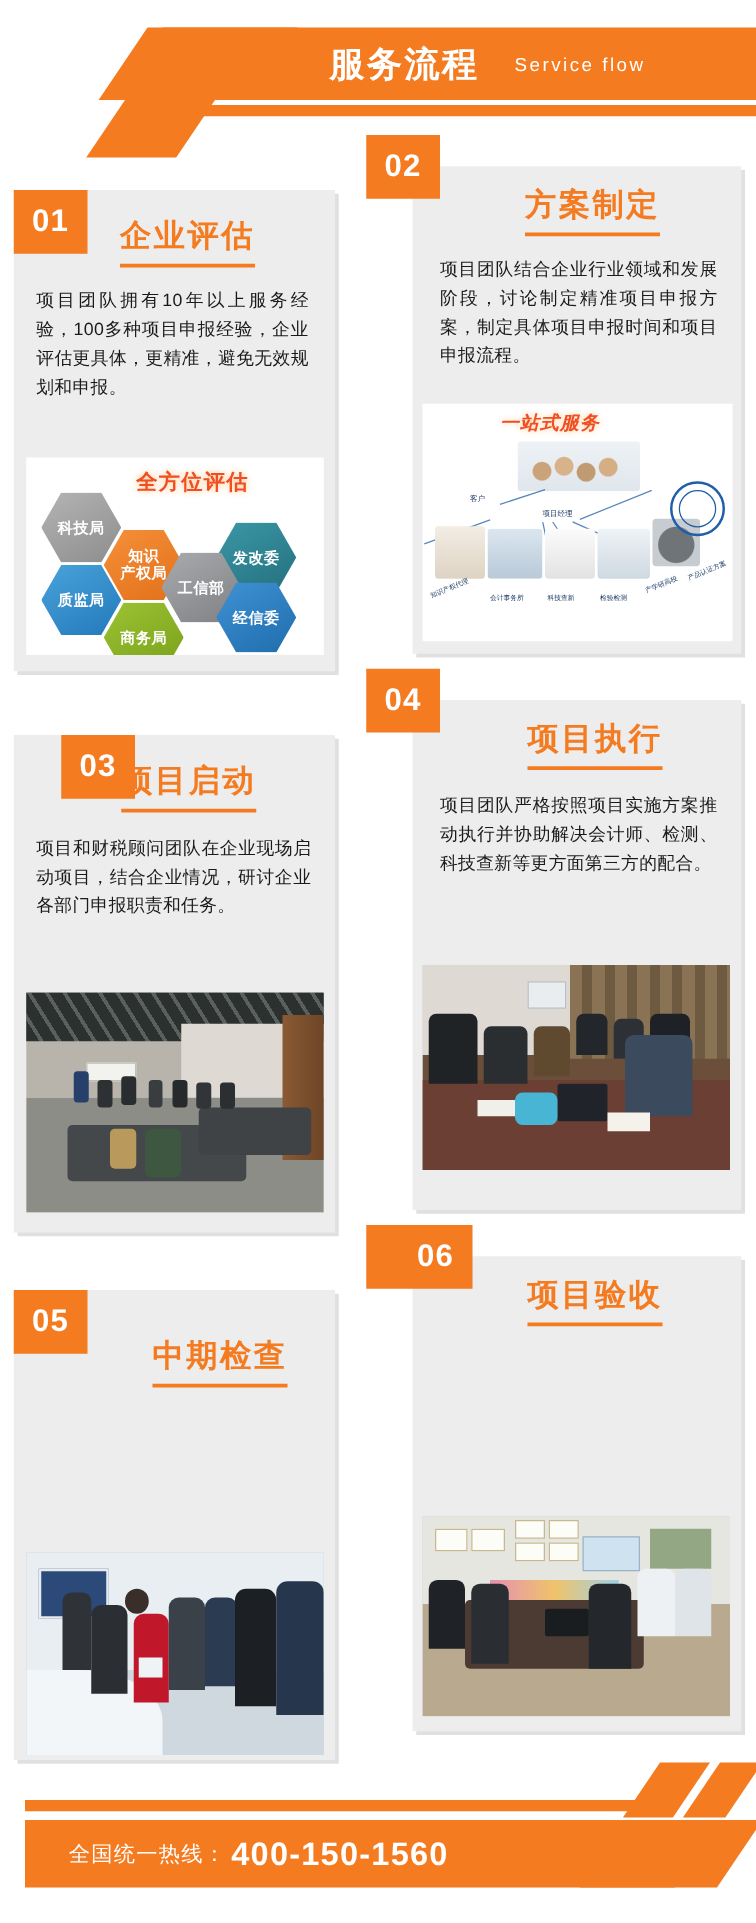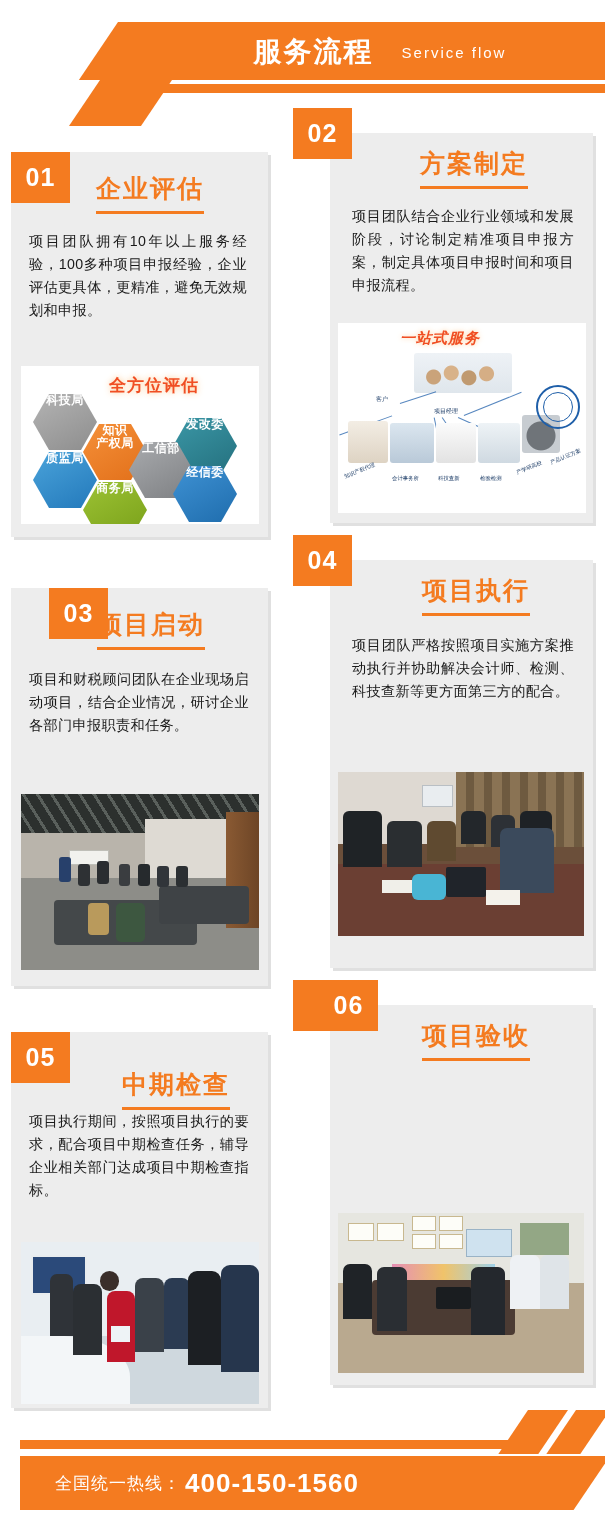--- a/index.html
+++ b/index.html
@@ -25,21 +25,21 @@
   .hdr-chev2{
     position:absolute;left:100px;top:80px;width:72px;height:46px;
     background:#F47B20;
     transform:skewX(-34deg);transform-origin:left top;
   }
   .hdr-stripe{
     position:absolute;left:160px;top:84px;width:445px;height:9px;
     background:#F47B20;
   }
   .hdr-title{
-    position:absolute;left:170px;top:26px;width:420px;height:52px;
+    position:absolute;left:180px;top:26px;width:420px;height:52px;
     display:flex;align-items:center;justify-content:center;gap:28px;
     color:#ffffff;white-space:nowrap;
   }
   .hdr-cn{font-size:28px;font-weight:bold;letter-spacing:2px;}
   .hdr-en{font-size:15px;letter-spacing:2px;font-weight:normal;}
 
   
   .card{position:absolute;background:#EDEDED;box-shadow:3px 3px 0 rgba(0,0,0,0.12);}
   .card.left{left:11px;width:257px;}
   .card.right{left:330px;width:263px;}
@@ -68,21 +68,21 @@
   
   .hexwrap{position:absolute;background:#ffffff;overflow:hidden;}
   .hexttl{
     position:absolute;font-size:17px;font-weight:bold;color:#F04E23;
     letter-spacing:1px;white-space:nowrap;
     text-shadow:0 0 6px rgba(255,190,120,.9);
   }
   .hex{
     position:absolute;width:64px;height:56px;
     clip-path:polygon(25% 0,75% 0,100% 50%,75% 100%,25% 100%,0 50%);
-    display:flex;justify-content:center;
+    display:flex;align-items:center;justify-content:center;
     color:#fff;font-size:12px;font-weight:bold;line-height:1.05;
     text-align:center;letter-spacing:.5px;
   }
   .hex span{display:block;}
 
   
   .oss{position:absolute;background:#ffffff;overflow:hidden;}
   .oss-ttl{
     position:absolute;font-size:15px;font-weight:bold;color:#F04E23;
     font-style:italic;letter-spacing:1px;white-space:nowrap;
@@ -288,21 +288,20 @@
       <div class="rm" style="left:18%;top:66%;width:12%;height:8%;background:#f0efe9;"></div>
       <div class="rm" style="left:60%;top:72%;width:14%;height:9%;background:#f4f2eb;"></div>
     </div>
   </div>
   <div class="badge" style="left:293px;top:535px;">04</div>
 
   <div class="card left" style="top:1032px;height:376px;">
     <div class="card-title" style="left:86px;top:36px;margin-left:25px;">
       <span>中期检查</span><span class="rule"></span>
     </div>
-    <div class="card-body" style="left:18px;top:78px;width:220px;">项目执行期间，按照项目执行的要求，配合项目中期检查任务，辅导企业相关部门达成项目中期检查指标。</div>
 
     <div class="media" style="left:10px;top:210px;width:238px;height:162px;">
       <div class="scene" style="background:linear-gradient(180deg,#e9eef2 0 58%,#cfd8de 58% 100%);"></div>
       <div class="rm" style="left:4%;top:8%;width:22%;height:22%;background:#2b4a7a;border:2px solid #e8ecef;"></div>
       <div class="rm" style="left:0;top:58%;width:46%;height:42%;background:#f3f6f8;border-radius:0 60% 0 0;"></div>
       <div class="rm" style="left:22%;top:26%;width:12%;height:44%;background:#2b2f33;border-radius:8px 8px 0 0;"></div>
       <div class="rm" style="left:36%;top:30%;width:12%;height:44%;background:#c0172b;border-radius:8px 8px 0 0;"></div>
       <div class="rm" style="left:33%;top:18%;width:8%;height:12%;background:#3a2e2a;border-radius:50%;"></div>
       <div class="rm" style="left:48%;top:22%;width:12%;height:46%;background:#3a4149;border-radius:8px 8px 0 0;"></div>
       <div class="rm" style="left:60%;top:22%;width:11%;height:44%;background:#2b3b52;border-radius:8px 8px 0 0;"></div>

